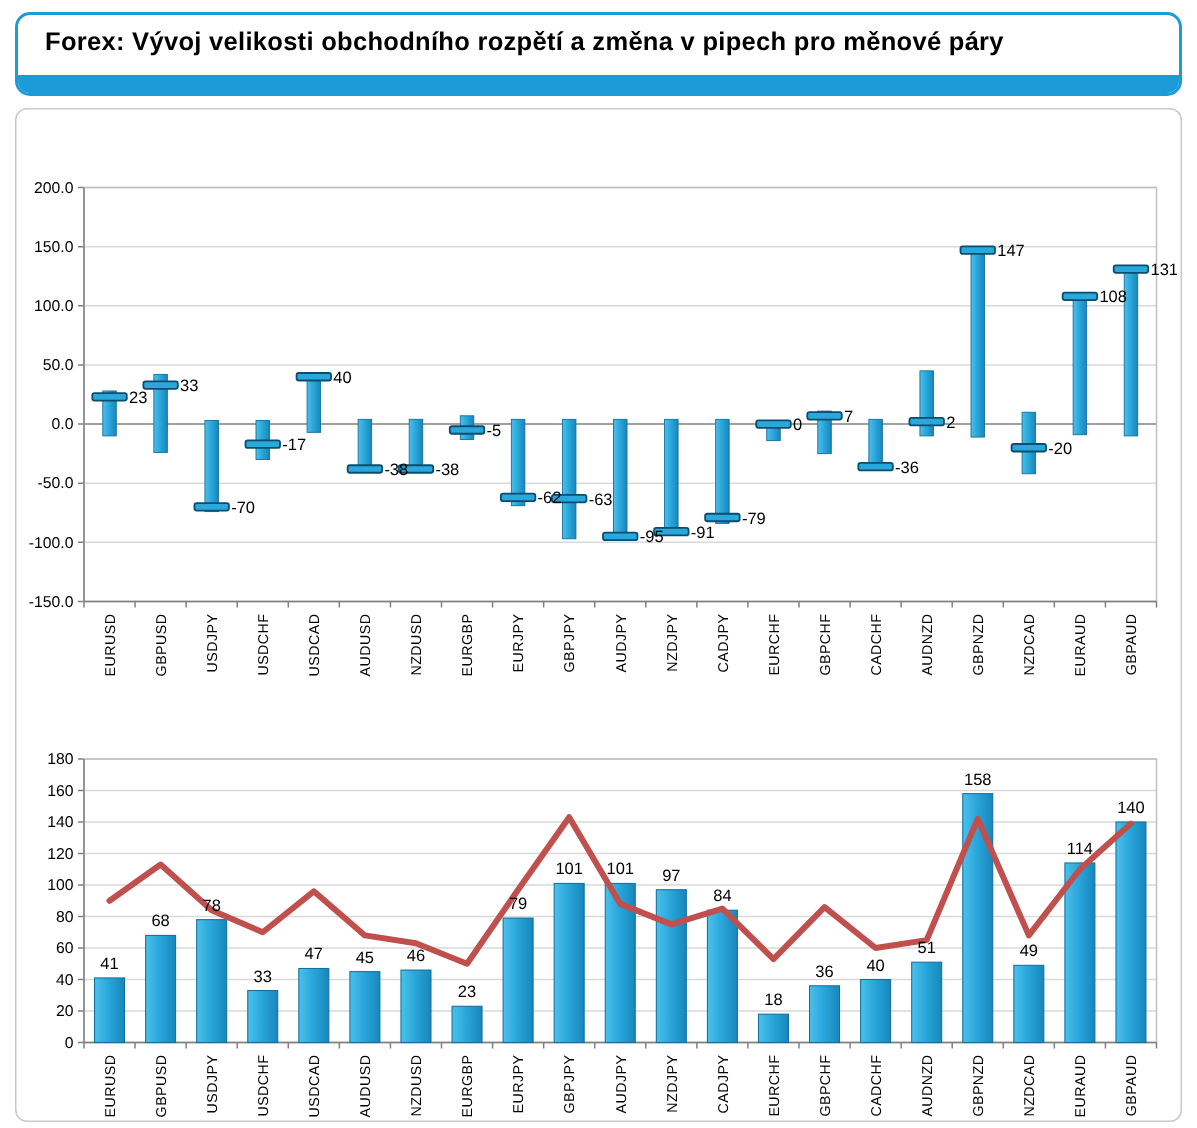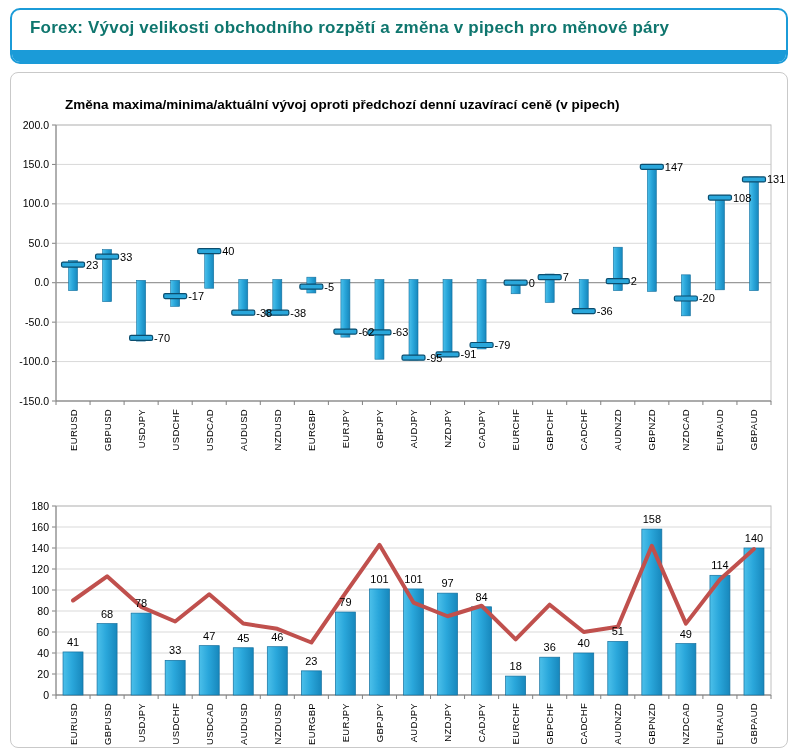--- a/index.html
+++ b/index.html
@@ -4,21 +4,21 @@
 <style>
   html,body{margin:0;padding:0;background:#ffffff;}
   body{width:798px;height:752px;position:relative;font-family:"Liberation Sans",sans-serif;overflow:hidden;}
 
   .header-box{
     position:absolute;left:10px;top:8px;width:774px;height:52px;
     border:2px solid #1b9bd8;border-radius:10px;background:#ffffff;
     display:flex;flex-direction:column;justify-content:space-between;overflow:hidden;
   }
   .header-title{
-    padding:8px 0 0 18px;font-size:17px;font-weight:bold;color:#0f766e;
+    padding:8px 0 0 18px;font-size:17px;font-weight:bold;color:#000000;
     letter-spacing:0.2px;white-space:nowrap;
   }
   .header-bar{height:12px;background:#1b9bd8;}
 
   .content-box{
     position:absolute;left:10px;top:72px;width:776px;height:674px;
     border:1px solid #c9c9c9;border-radius:8px;background:#ffffff;
   }
   .content-box svg{position:absolute;left:0;top:0;}
 
@@ -290,14 +290,13 @@
       <text x="470.59523809523813" y="527.8" text-anchor="middle" font-size="11" fill="#000000">84</text>
       <text x="504.64285714285717" y="597.1" text-anchor="middle" font-size="11" fill="#000000">18</text>
       <text x="538.6904761904763" y="578.2" text-anchor="middle" font-size="11" fill="#000000">36</text>
       <text x="572.7380952380953" y="574" text-anchor="middle" font-size="11" fill="#000000">40</text>
       <text x="606.7857142857143" y="562.45" text-anchor="middle" font-size="11" fill="#000000">51</text>
       <text x="640.8333333333334" y="450.1" text-anchor="middle" font-size="11" fill="#000000">158</text>
       <text x="674.8809523809524" y="564.55" text-anchor="middle" font-size="11" fill="#000000">49</text>
       <text x="708.9285714285714" y="496.3" text-anchor="middle" font-size="11" fill="#000000">114</text>
       <text x="742.9761904761906" y="469" text-anchor="middle" font-size="11" fill="#000000">140</text>
     </svg>
-  <div class="chart-title t1">Změna maxima/minima/aktuální vývoj oproti předchozí denní uzavírací ceně (v pipech)</div>
 </div>
 
 </body></html>

